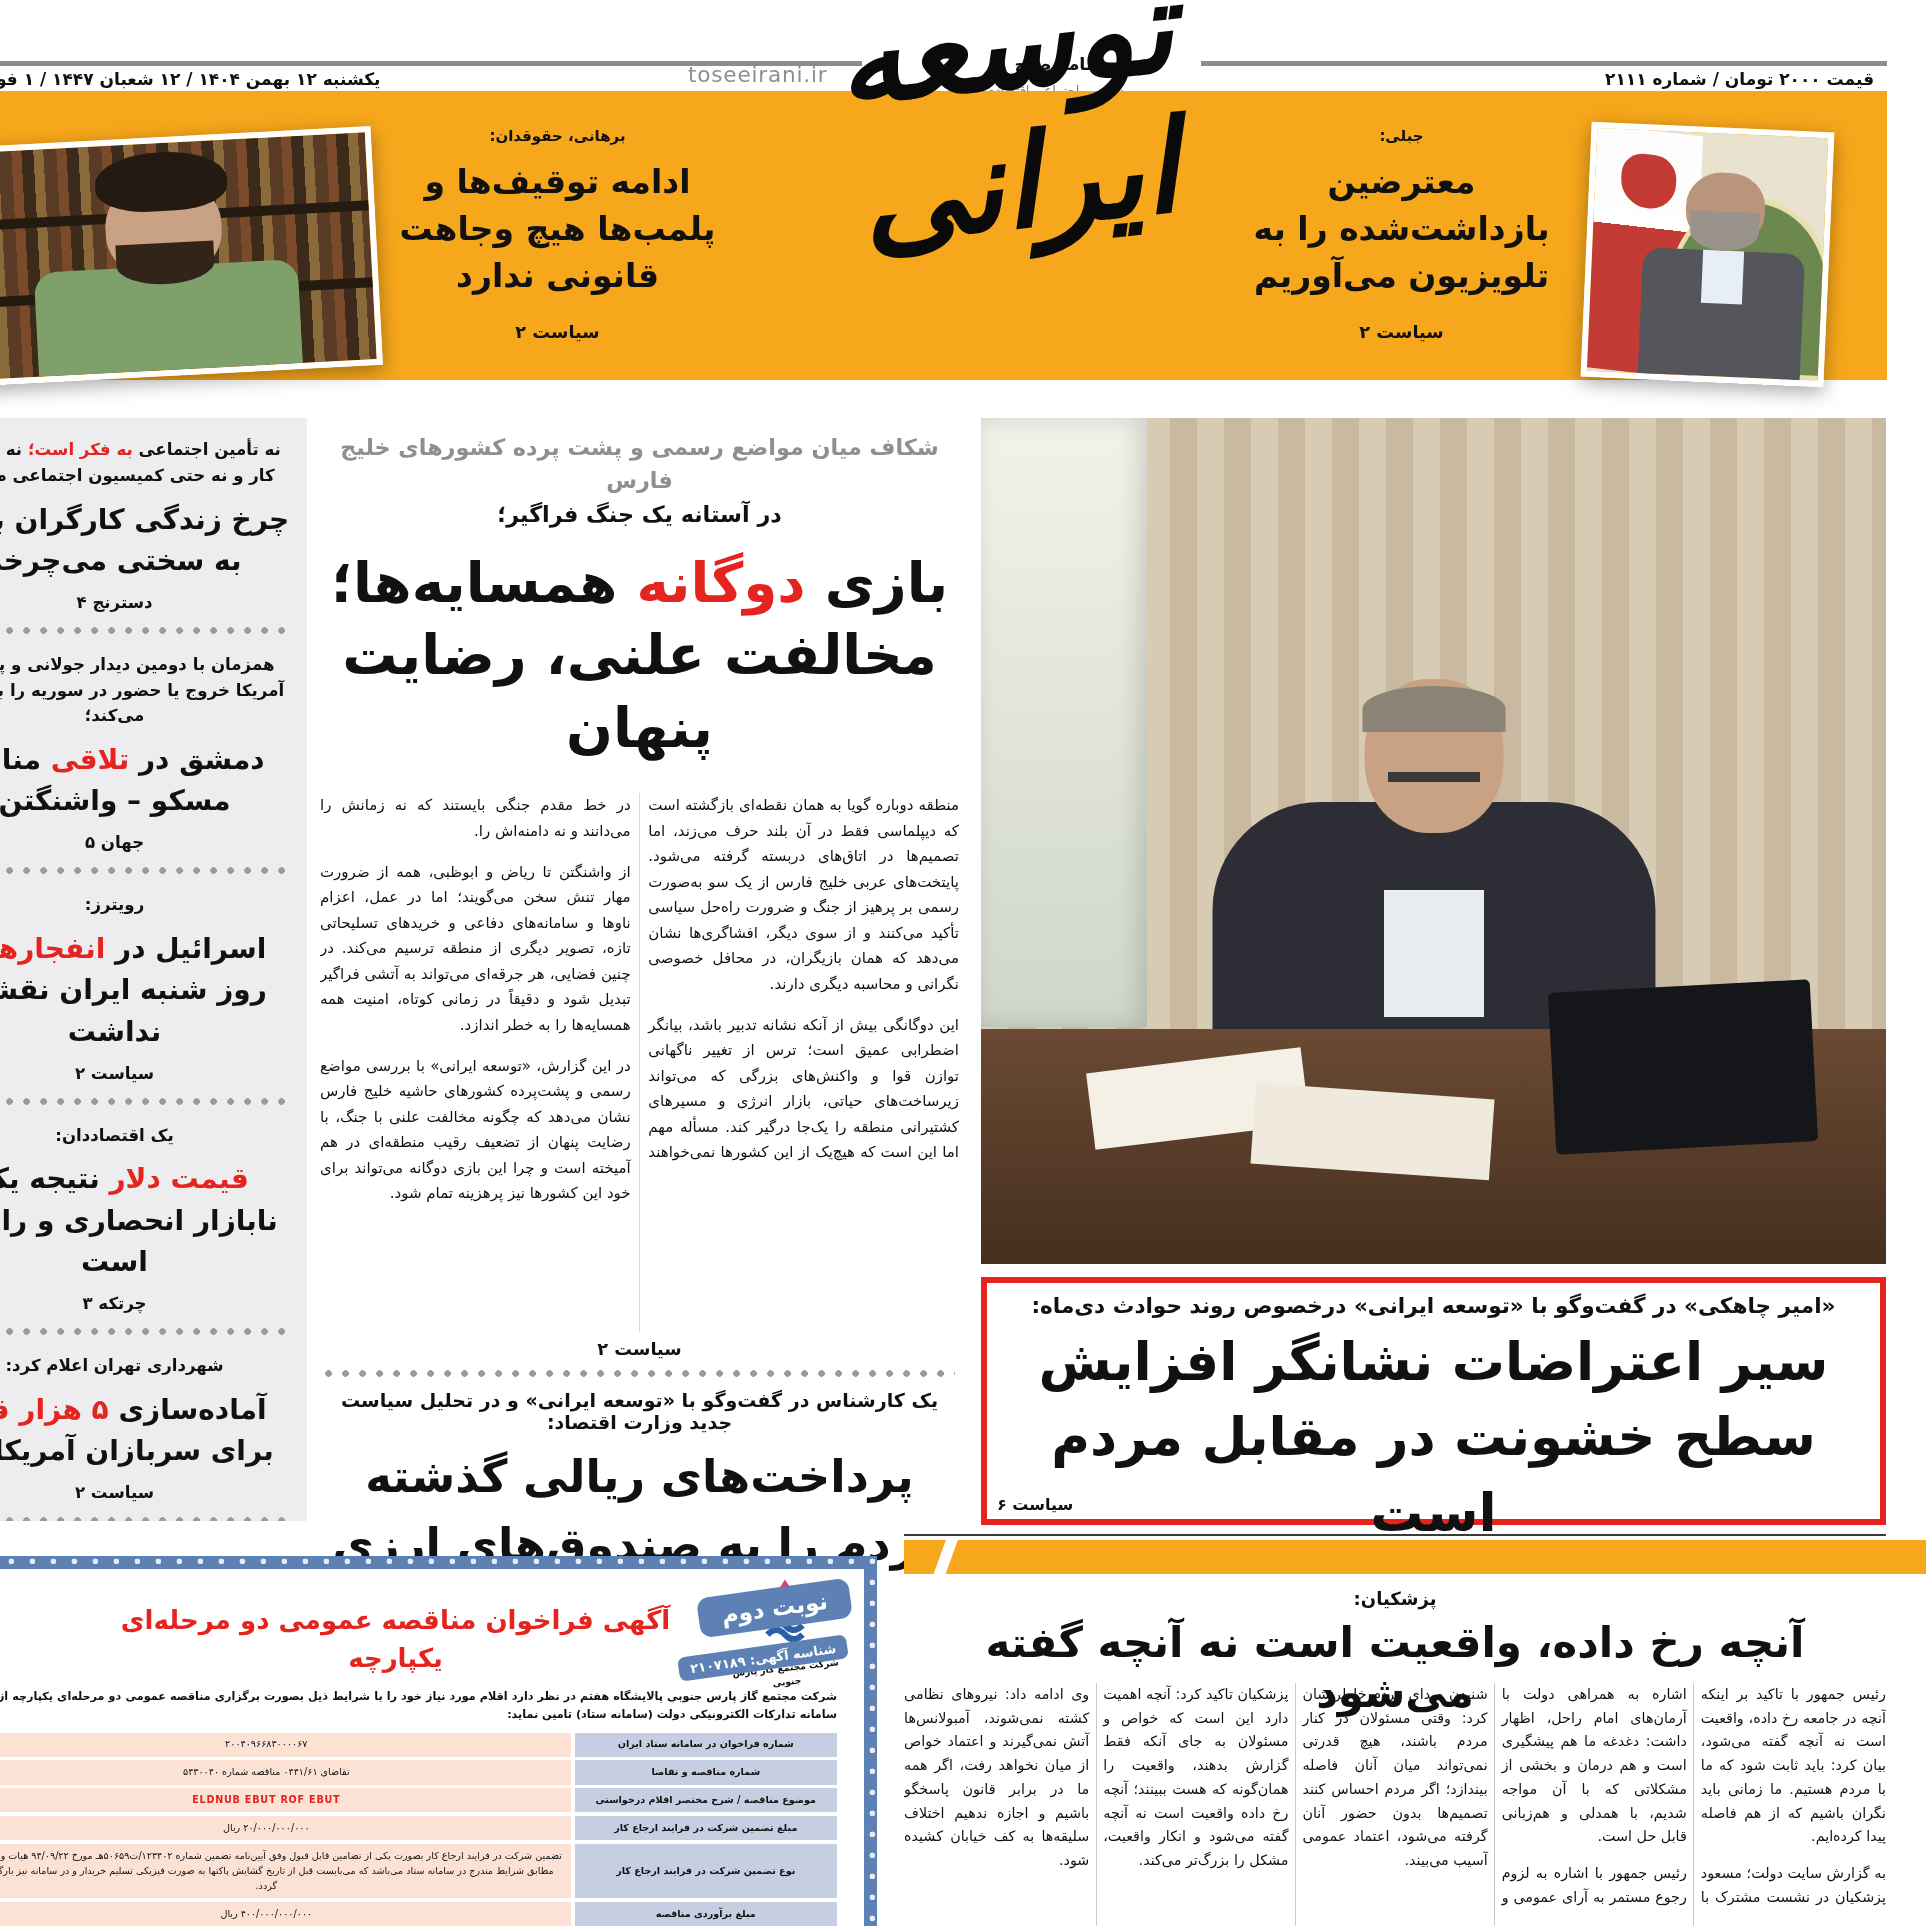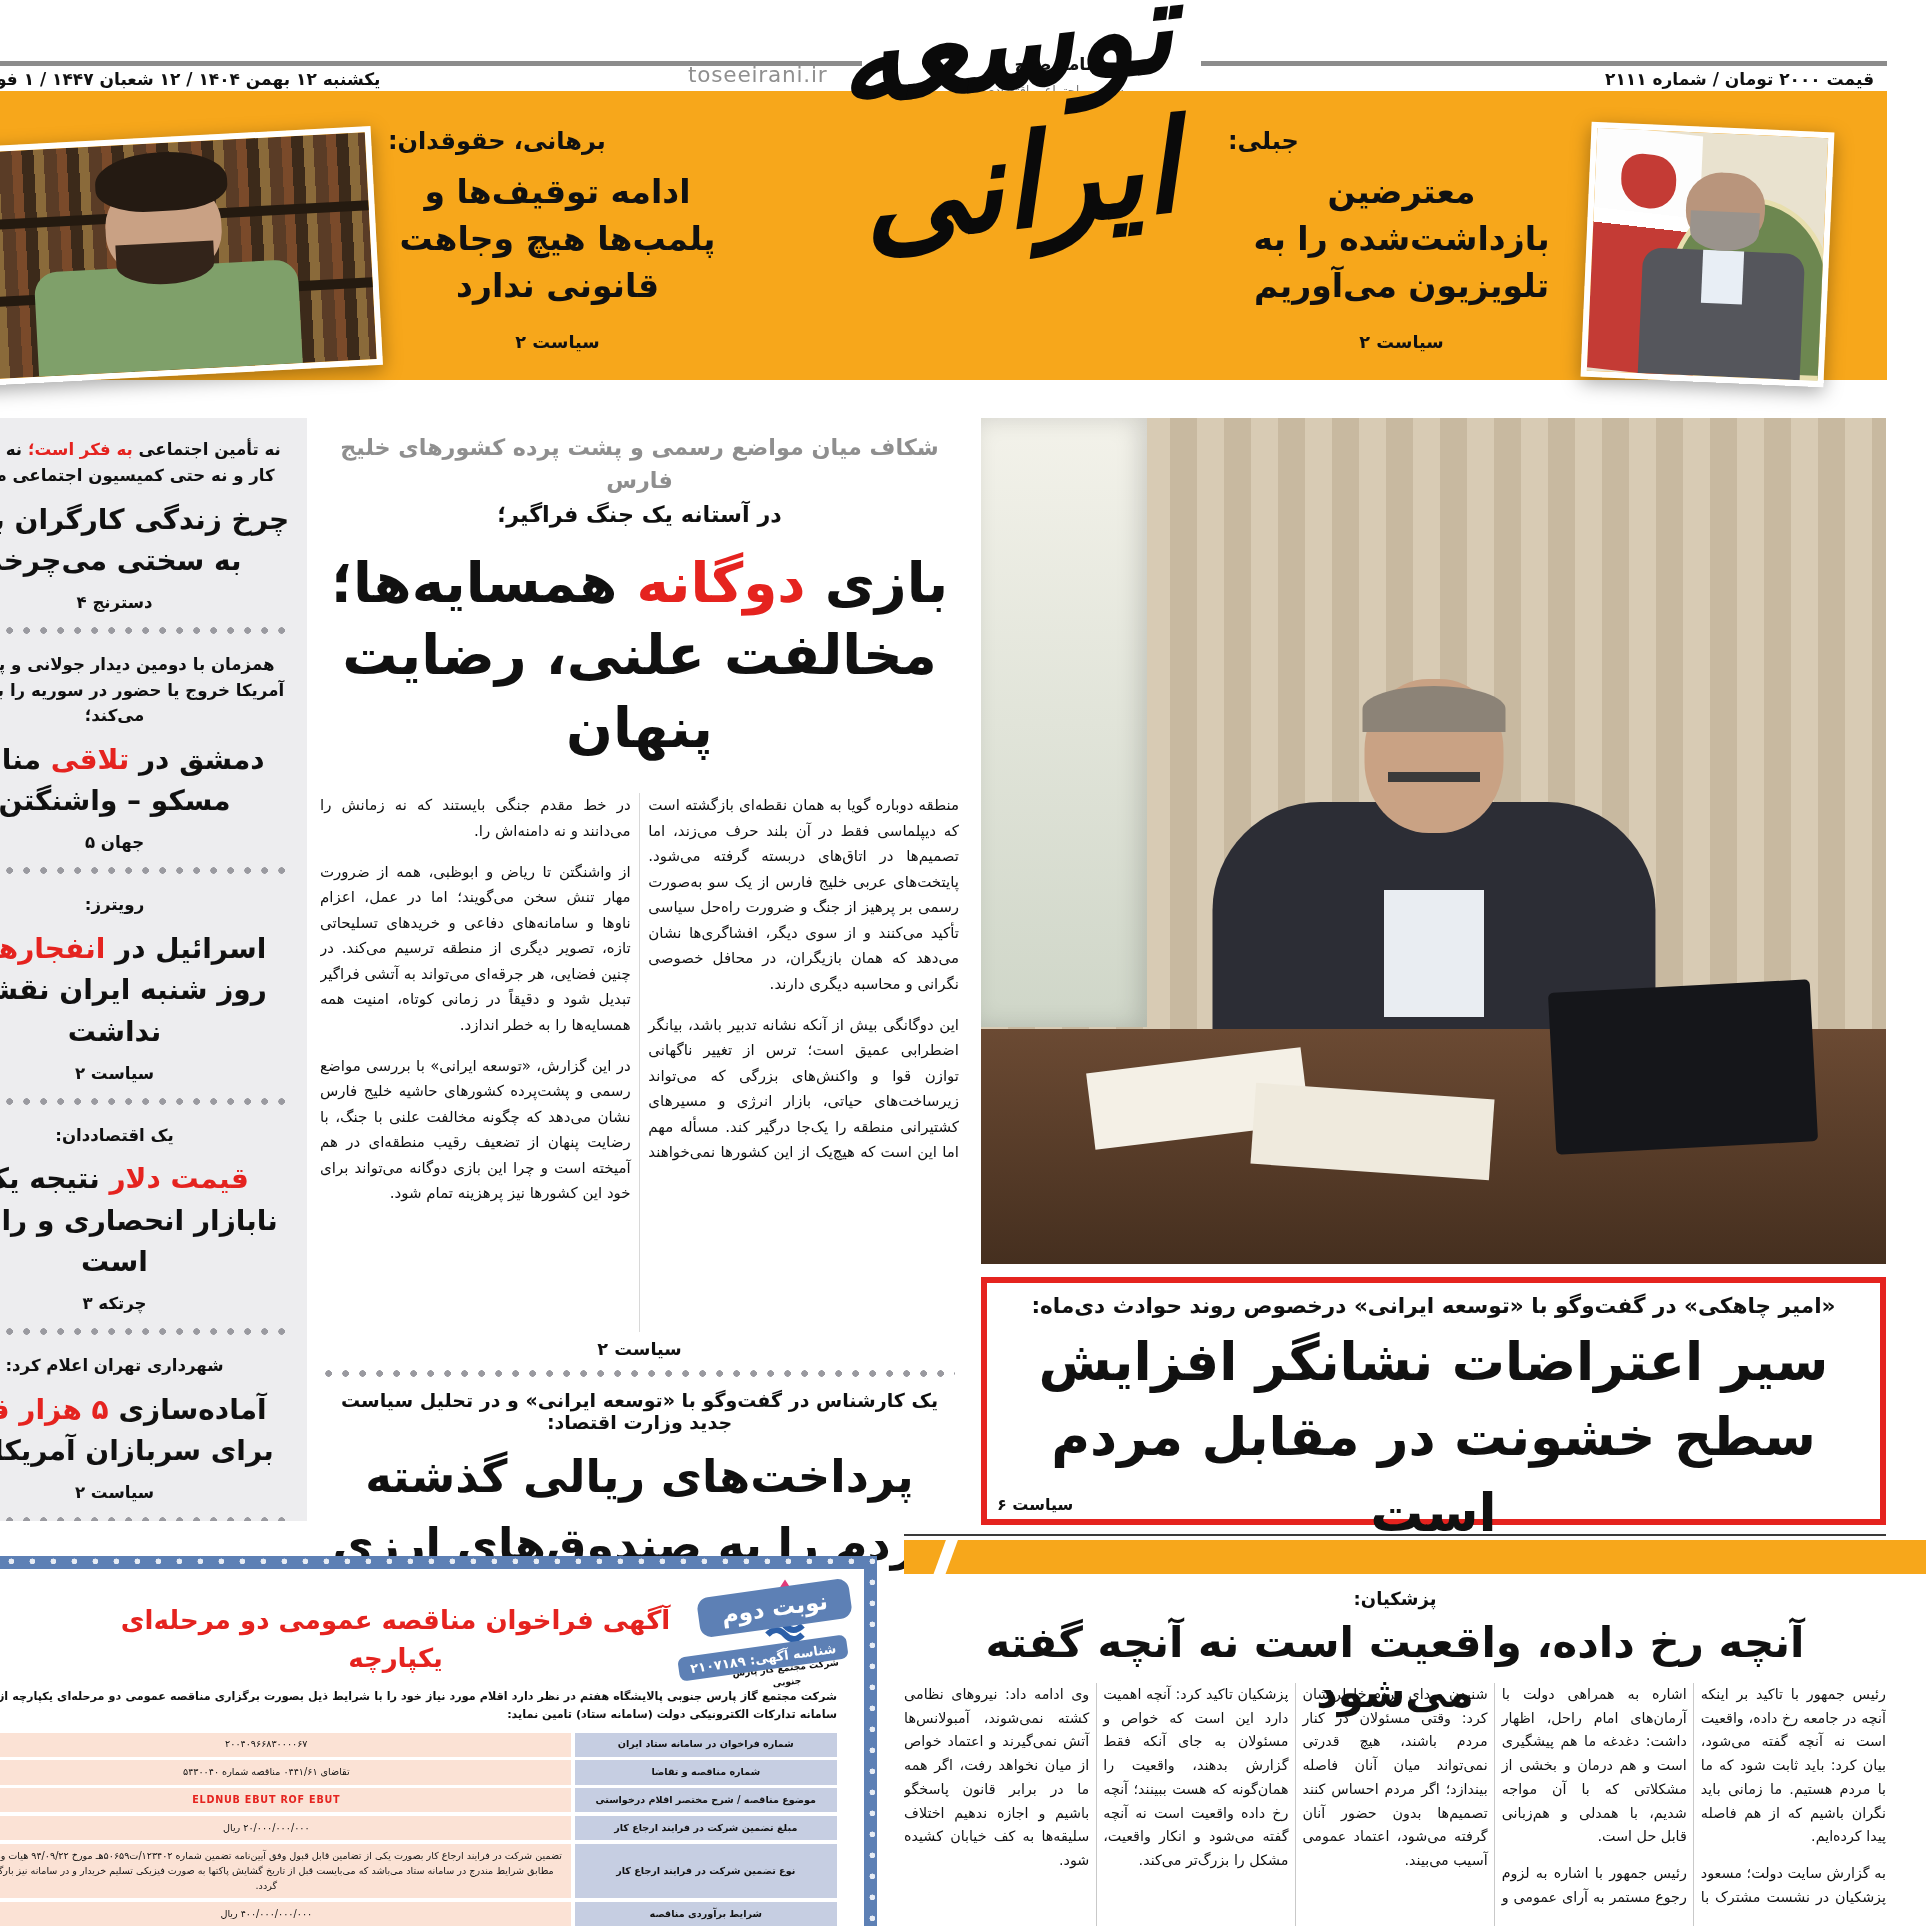--- a/index.html
+++ b/index.html
@@ -19,21 +19,21 @@
   #logo{left:840px;top:-27px;width:616px;text-align:center;z-index:6;
         font-family:"DejaVu Serif",serif;font-style:italic;font-weight:700;font-size:127px;
         transform:rotate(-6deg);line-height:1.1;color:#0a0a0a}
   
   #band{left:58px;top:91px;width:1965px;height:289px;background:#F7A71B}
   .tilt-photo{border:6.2px solid #fff;box-shadow:0 5.4px 19px rgba(0,0,0,.35);overflow:hidden}
   #tl-photo{left:89px;top:137px;width:412px;height:227px;transform:rotate(-3deg)}
   #tr-photo{left:1722px;top:127px;width:231px;height:243px;transform:rotate(2.5deg)}
   #tl-text{left:524px;top:127px;width:339px}
   #tr-text{left:1364px;top:127px;width:347px}
-  .box-kicker{font-size:24px;font-weight:700;text-align:left}
+  .box-kicker{font-size:15px;font-weight:700;text-align:center}
   .box-headline{font-size:33px;font-weight:700;line-height:1.42;text-align:center;margin-top:14px}
   .box-section{font-size:17.7px;font-weight:700;text-align:center;margin-top:22.3px}
   
   .bookshelf{width:100%;height:100%;background:
      repeating-linear-gradient(90deg,#5a3c26 0 13px,#7a4a2a 13px 23px,#3c2a1a 23px 35px,#8a6a3a 35px 45px);position:relative}
   .bookshelf .shelf{position:absolute;left:0;width:100%;height:10px;background:#241a10}
   .bookshelf .man-body{position:absolute;left:18%;bottom:0;width:64%;height:46%;background:#7fa06a;border-radius:23px 23px 0 0}
   .bookshelf .man-head{position:absolute;left:36%;bottom:40%;width:28%;height:44%;background:#c9a184;border-radius:46%}
   .bookshelf .man-hair{position:absolute;left:34%;top:4%;width:32%;height:26%;background:#241a12;border-radius:50% 50% 40% 40%}
   .bookshelf .man-beard{position:absolute;left:38%;bottom:38%;width:24%;height:18%;background:#33241a;border-radius:0 0 50% 50%}
@@ -310,21 +310,21 @@
           </div>
         <div class="t-row">
             <div class="t-h">مبلغ تضمین شرکت در فرایند ارجاع کار</div>
             <div class="t-v">۲۰/۰۰۰/۰۰۰/۰۰۰ ریال</div>
           </div>
         <div class="t-row">
             <div class="t-h">نوع تضمین شرکت در فرایند ارجاع کار</div>
             <div class="t-v">تضمین شرکت در فرایند ارجاع کار بصورت یکی از تضامین قابل قبول وفق آیین‌نامه تضمین شماره ۱۲۳۴۰۲/ت۵۰۶۵۹هـ مورخ ۹۴/۰۹/۲۲ هیات وزیران و مطابق شرایط مندرج در سامانه ستاد می‌باشد که می‌بایست قبل از تاریخ گشایش پاکتها به صورت فیزیکی تسلیم خریدار و در سامانه نیز بارگذاری گردد.</div>
           </div>
         <div class="t-row">
-            <div class="t-h">شرایط برآوردی مناقصه</div>
+            <div class="t-h">مبلغ برآوردی مناقصه</div>
             <div class="t-v">۴۰۰/۰۰۰/۰۰۰/۰۰۰ ریال</div>
           </div>
         <div class="t-row">
             <div class="t-h">آخرین مهلت دریافت اسناد ارزیابی کیفی و اسناد مناقصه در سامانه ستاد</div>
             <div class="t-v">۵ روز پس از درج نوبت دوم آگهی در صفحه اعلان عمومی سامانه ستاد ایران می‌باشد.</div>
           </div>
 
       </div>
 
     </div>

